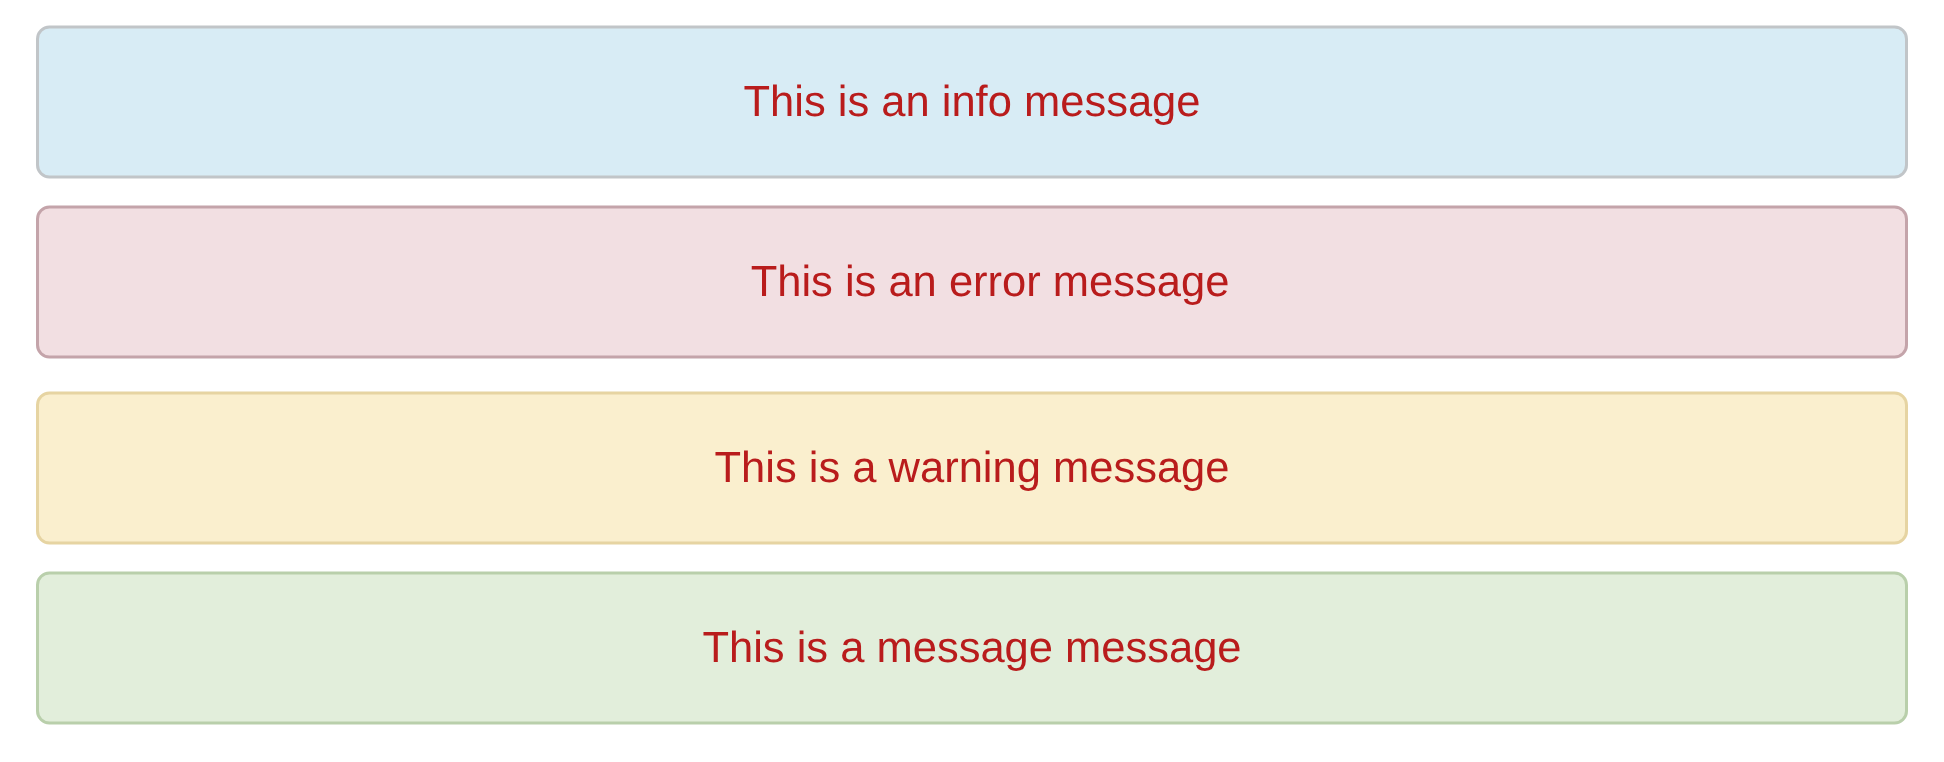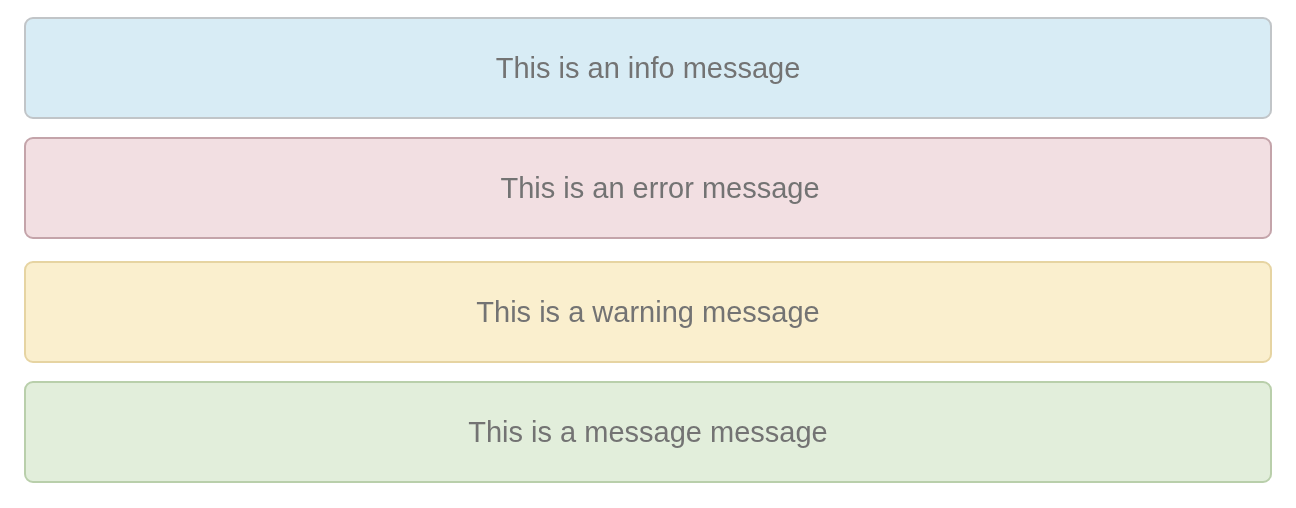--- a/index.html
+++ b/index.html
@@ -23,21 +23,21 @@
     margin-bottom: 18px;
     border: 2px solid transparent;
     border-radius: 9px;
     display: flex;
     align-items: center;
     justify-content: center;
   }
   .alert-text {
     font-size: 29px;
     line-height: 1.2;
-    color: #737373;
+    color: #b91c1c;
     white-space: nowrap;
   }
 </style>
 </head>
 <body>
 
 <div class="alert-stack">
 
   <div class="alert" style="background-color: rgb(216, 236, 245); border-color: rgb(193, 197, 200);">
     <span class="alert-text">This is an info message</span>

